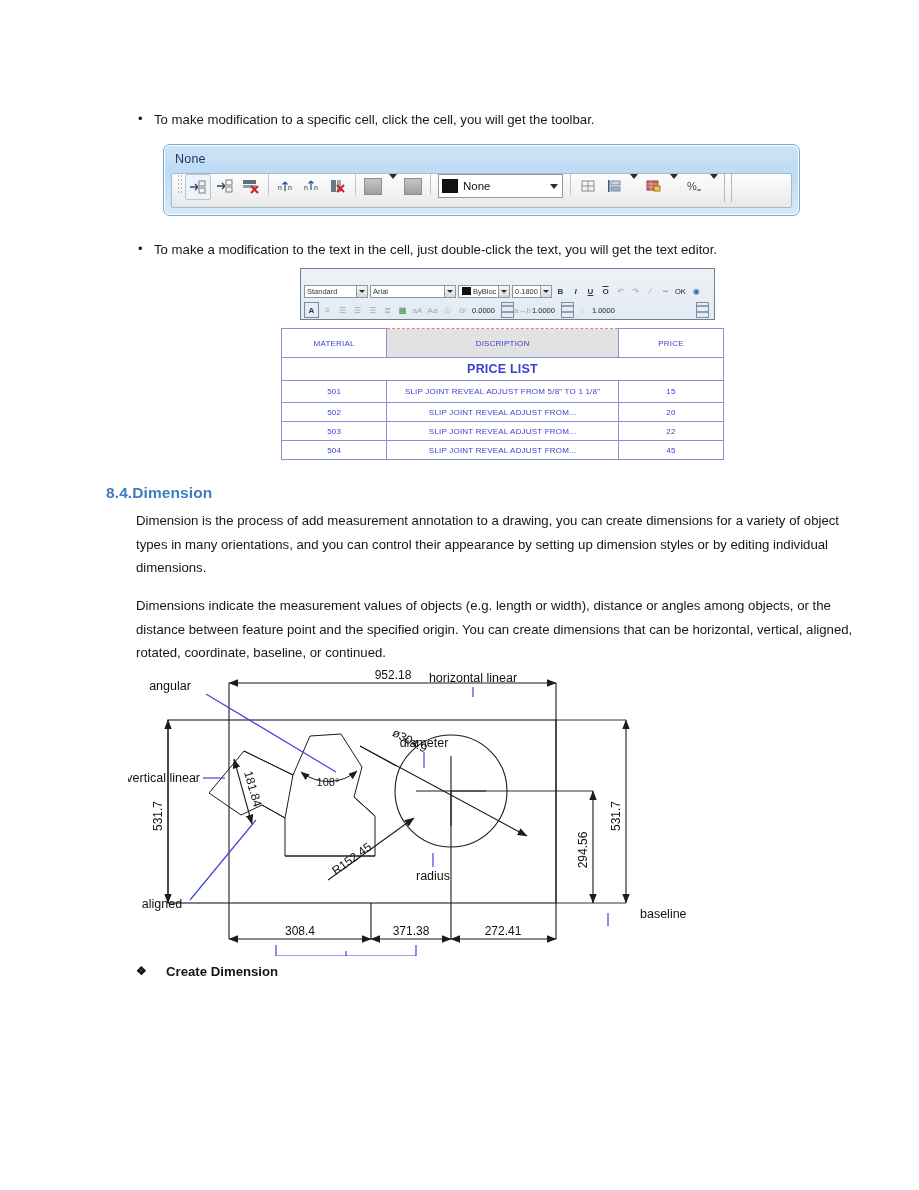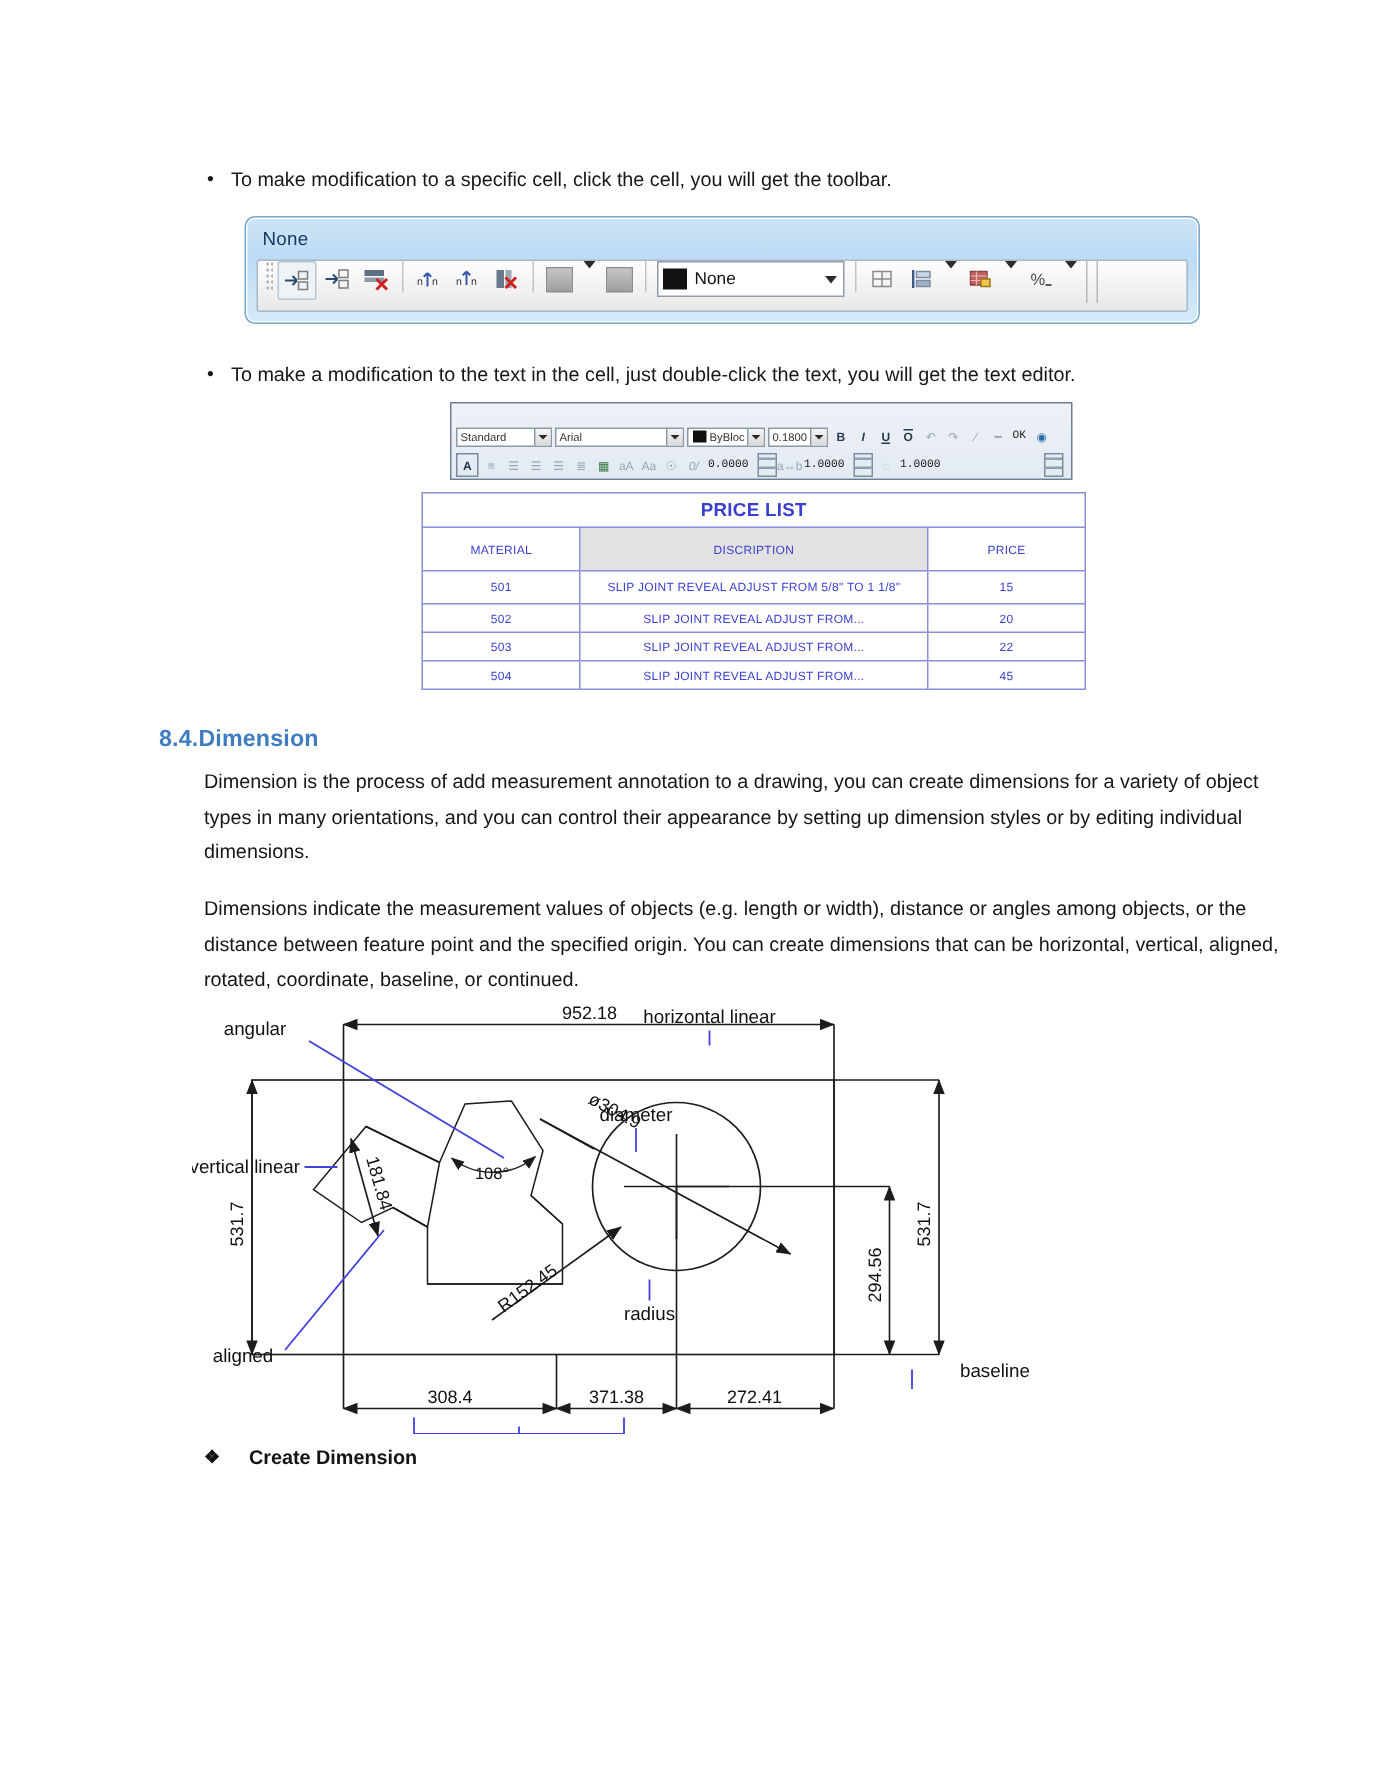--- a/index.html
+++ b/index.html
@@ -212,21 +212,20 @@
     width: 13px; height: 14px; margin-right: 2px;
     flex: 0 0 auto;
     display: flex; align-items: center; justify-content: center;
     font-size: 8px; color: #5c6b7c;
   }
   .tf-ico.dim { color: #9aa7b4; }
   .tf-ico.strong { color: #2a3b50; font-weight: bold; }
   .tf-num {
     font-size: 7.5px; color: #1d1d1d; margin: 0 4px 0 1px;
     flex: 0 0 auto;
-    font-family: Liberation Mono, monospace;
   }
   .tf-stack {
     width: 11px; height: 14px; margin: 0 2px;
     background:
       linear-gradient(#8fa0b2 0 2px, transparent 2px),
       linear-gradient(#8fa0b2 0 2px, transparent 2px);
     background-position: 0 2px, 0 8px;
     background-repeat: no-repeat;
     background-size: 11px 14px;
     border: 1px solid #7f8e9e;
@@ -485,26 +484,26 @@
       <span class="tf-stack"></span>
       <span class="tf-ico dim">◌</span>
       <span class="tf-num">1.0000</span>
       <span class="tf-stack" style="margin-left:auto;"></span>
     </div>
   </div>
 
   <table class="price-table">
     <tbody>
         <tr>
-      <td class="pt-title" colspan="3">PRICE LIST</td>
-    </tr>
-    <tr>
       <td class="pt-head pt-col-mat">MATERIAL</td>
       <td class="pt-head pt-desc-head pt-col-desc">DISCRIPTION</td>
       <td class="pt-head pt-col-price">PRICE</td>
+    </tr>
+    <tr>
+      <td class="pt-title" colspan="3">PRICE LIST</td>
     </tr>
     <tr class="pt-row-tall">
       <td>501</td>
       <td class="pt-desc-sel pt-desc-sel-bottom">SLIP JOINT REVEAL ADJUST FROM 5/8" TO 1 1/8"</td>
       <td>15</td>
     </tr>
     <tr>
       <td>502</td>
       <td>SLIP JOINT REVEAL ADJUST FROM...</td>
       <td>20</td>

